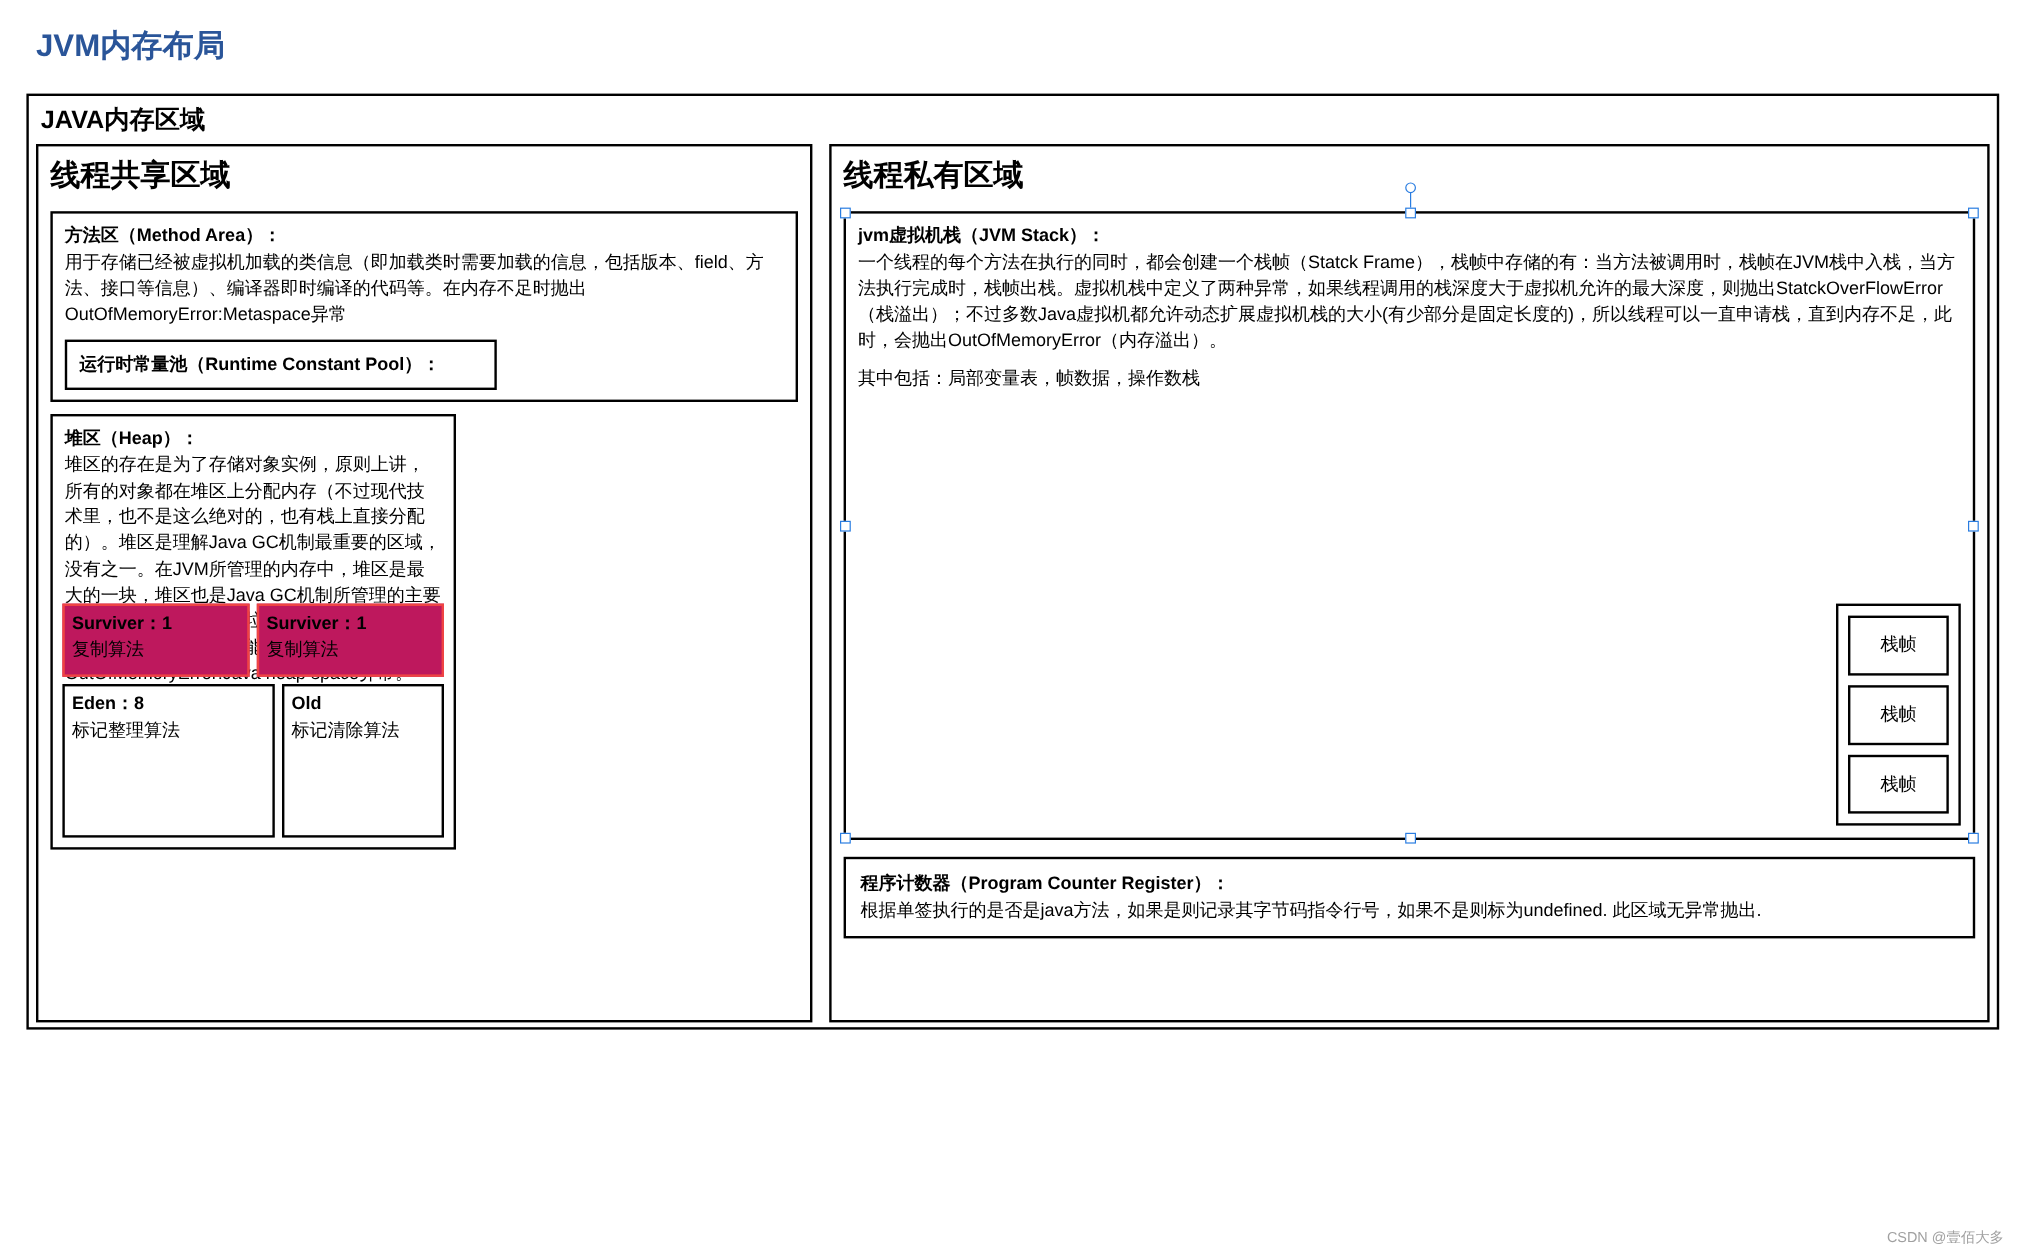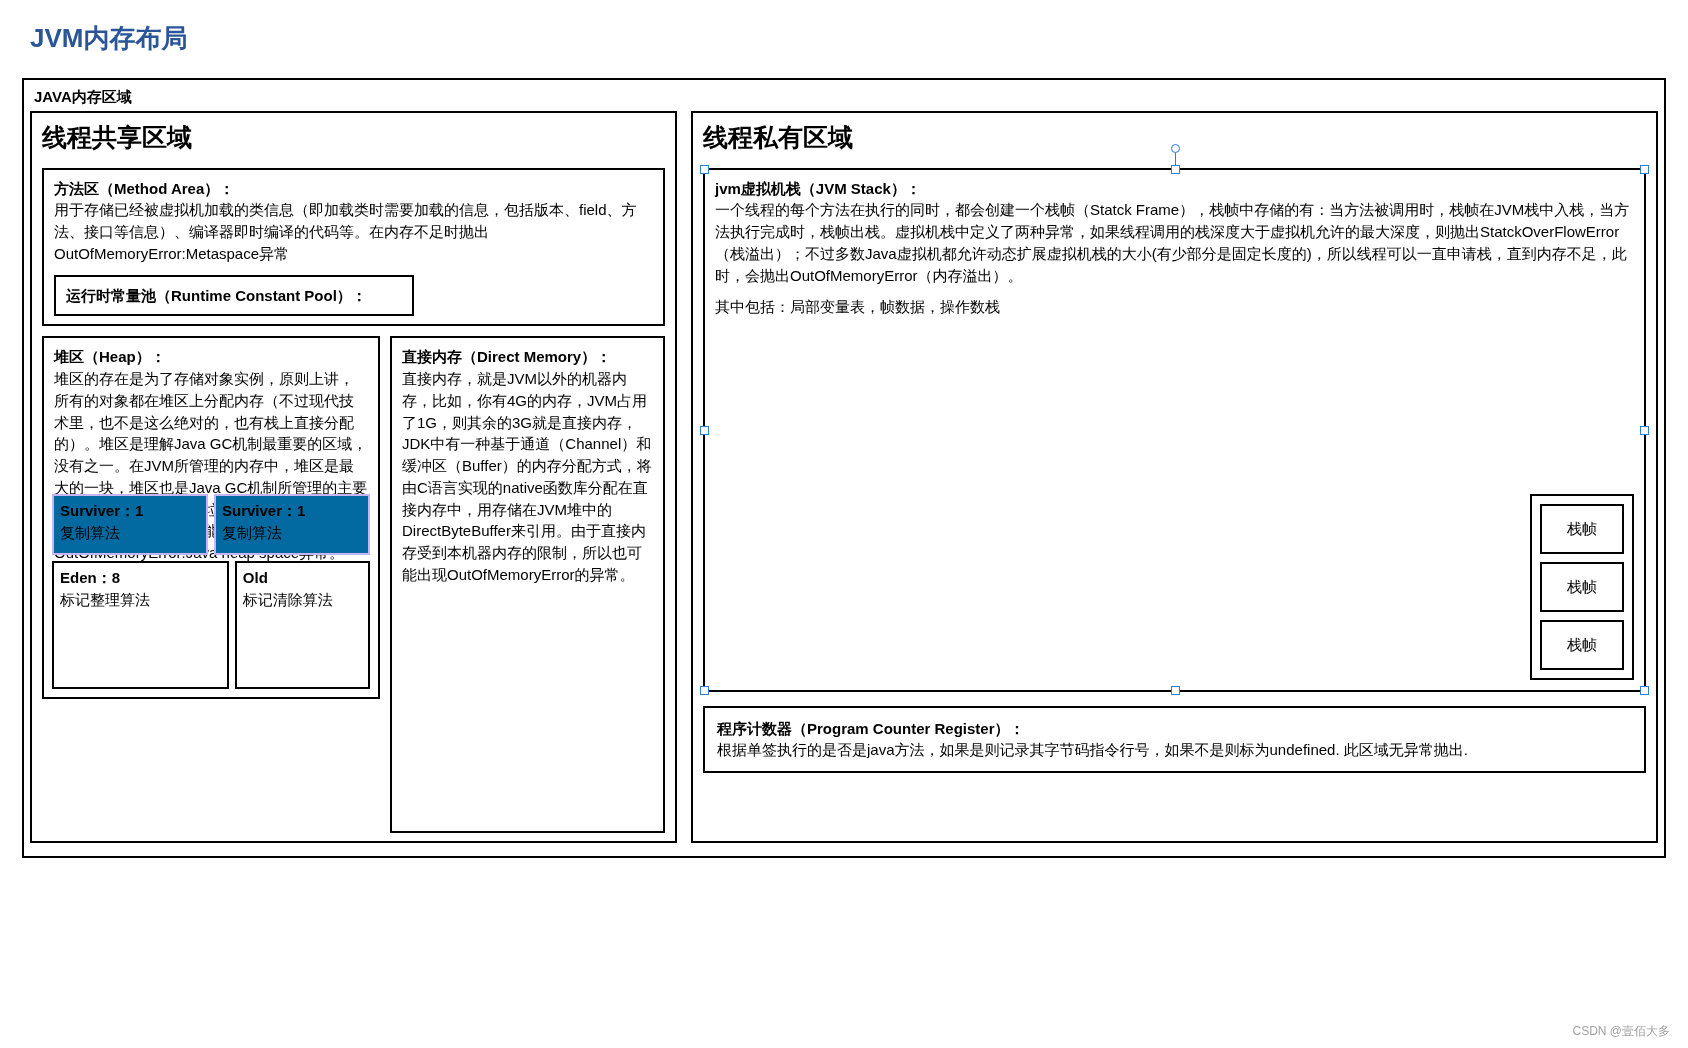--- a/index.html
+++ b/index.html
@@ -19,21 +19,21 @@
       padding: 20px 30px 10px;
     }
     .outer {
       margin: 10px 22px;
       border: 2px solid #000;
       position: relative;
       height: 780px;
     }
     .outer-label {
       font-weight: bold;
-      font-size: 15px;
+      font-size: 21px;
       padding: 6px 10px 4px;
     }
     .row { display: flex; gap: 14px; padding: 0 6px 6px; height: 738px;}
     .region {
       border: 2px solid #000;
       flex: 1;
       display: flex;
       flex-direction: column;
     }
     .region-label {
@@ -44,21 +44,21 @@
     
     .shared-body { padding: 8px 10px; display:flex; flex-direction:column; gap:10px; flex:1;}
     .method-area { border: 2px solid #000; padding: 8px 10px;}
     .rcp { border: 2px solid #000; margin-top:10px; padding: 8px 10px; width: 360px;}
     .shared-lower { display:flex; gap:10px; flex:1;}
     .heap-col { flex: 0 0 338px; position: relative; }
     .heap-box { border: 2px solid #000; position:relative; height: 363px;}
     .heap-text { padding: 8px 10px 0;}
     .heap-grid { position:absolute; left:8px; right:8px; bottom:8px;}
     .surv-row { display:flex; gap:6px; margin-bottom:6px;}
-    .surv { border:2px solid #c4b5fd; flex:1; height:61px; padding:4px 6px; background:#0369a1;}
+    .surv { border:2px solid #ef4444; flex:1; height:61px; padding:4px 6px; background:#be185d;}
     .eden-row { display:flex; gap:6px;}
     .eden { border:2px solid #000; flex:1.35; height:128px; padding:4px 6px; background:#fff;}
     .old  { border:2px solid #000; flex:1; height:128px; padding:4px 6px; background:#fff;}
     .direct-box { border:2px solid #000; flex:1; padding:8px 10px;}
     
     .private-top { display:flex; gap:10px; padding: 8px 10px 0;}
     .native-box { border:2px solid #000; flex:0 0 294px; padding:8px 10px; height: 524px;}
     .jvm-box { border:2px solid #000; flex:1; padding:8px 10px; position:relative; height: 524px;}
     .jvm-inner { position:absolute; right:10px; bottom:10px; border:2px solid #000; width:104px;}
     .frame { border:2px solid #000; margin:8px; text-align:center; padding:12px 0;}
@@ -112,24 +112,20 @@
                     <span>标记整理算法</span>
                   </div>
                   <div class="old">
                     <span class="b">Old</span><br>
                     <span>标记清除算法</span>
                   </div>
                 </div>
               </div>
             </div>
           </div>
-          <div class="direct-box">
-            <span class="b">直接内存（Direct Memory）：</span><br>
-            <span>直接内存，就是JVM以外的机器内存，比如，你有4G的内存，JVM占用了1G，则其余的3G就是直接内存，JDK中有一种基于通道（Channel）和缓冲区（Buffer）的内存分配方式，将由C语言实现的native函数库分配在直接内存中，用存储在JVM堆中的DirectByteBuffer来引用。由于直接内存受到本机器内存的限制，所以也可能出现OutOfMemoryError的异常。</span>
-          </div>
         </div>
       </div>
     </div>
 
     <div class="region">
       <div class="region-label">线程私有区域</div>
       <div class="private-top">
         <div class="jvm-box">
           <span class="b">jvm虚拟机栈（JVM Stack）：</span><br>
           <span>一个线程的每个方法在执行的同时，都会创建一个栈帧（Statck Frame），栈帧中存储的有：当方法被调用时，栈帧在JVM栈中入栈，当方法执行完成时，栈帧出栈。虚拟机栈中定义了两种异常，如果线程调用的栈深度大于虚拟机允许的最大深度，则抛出StatckOverFlowError（栈溢出）；不过多数Java虚拟机都允许动态扩展虚拟机栈的大小(有少部分是固定长度的)，所以线程可以一直申请栈，直到内存不足，此时，会抛出OutOfMemoryError（内存溢出）。</span>

